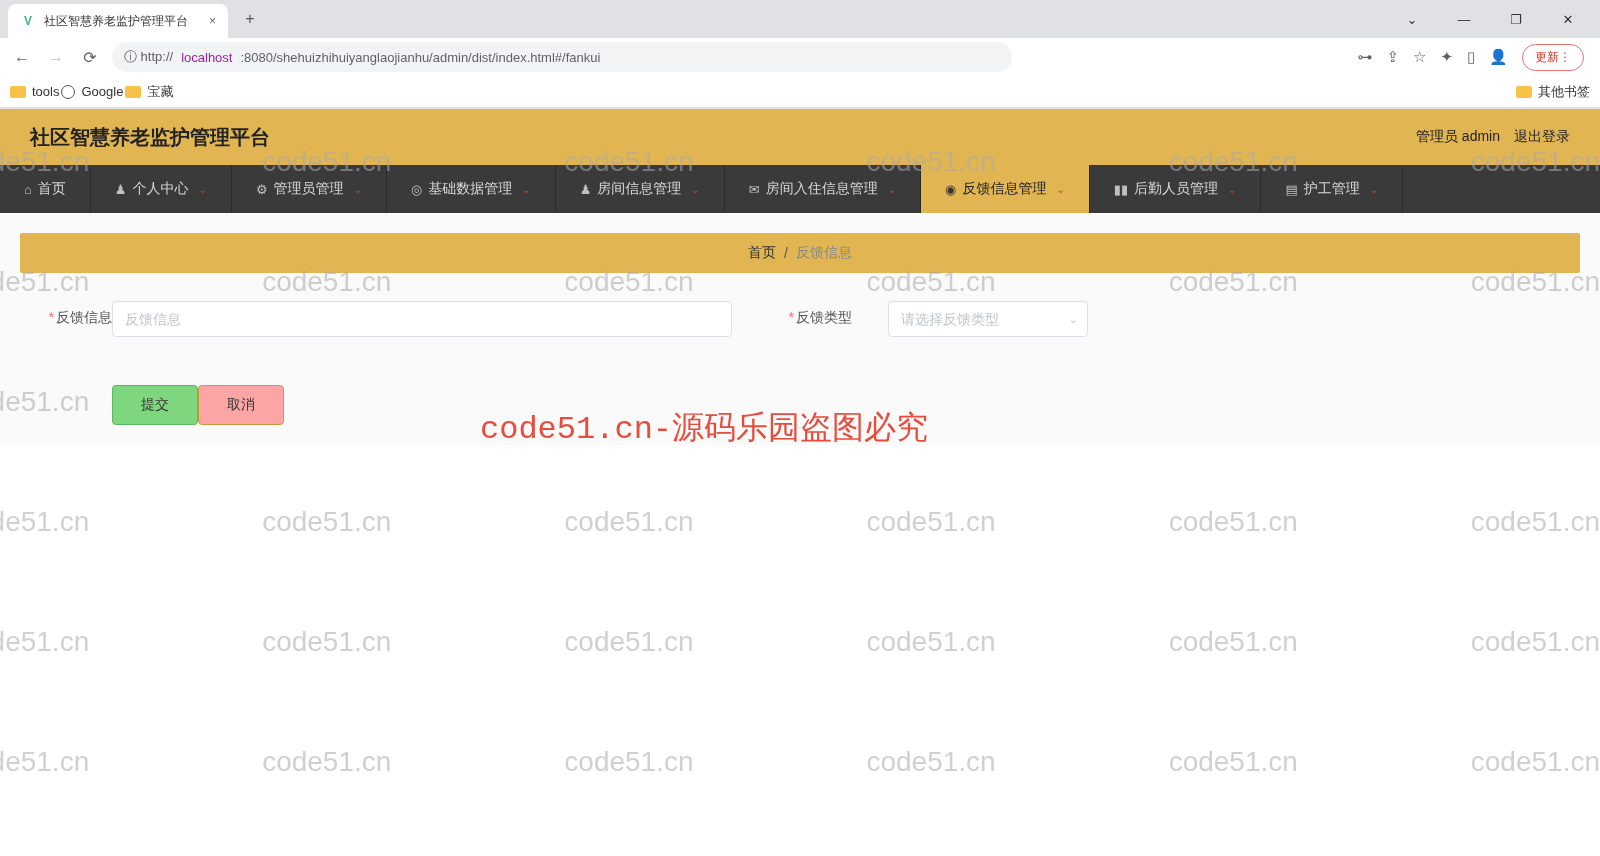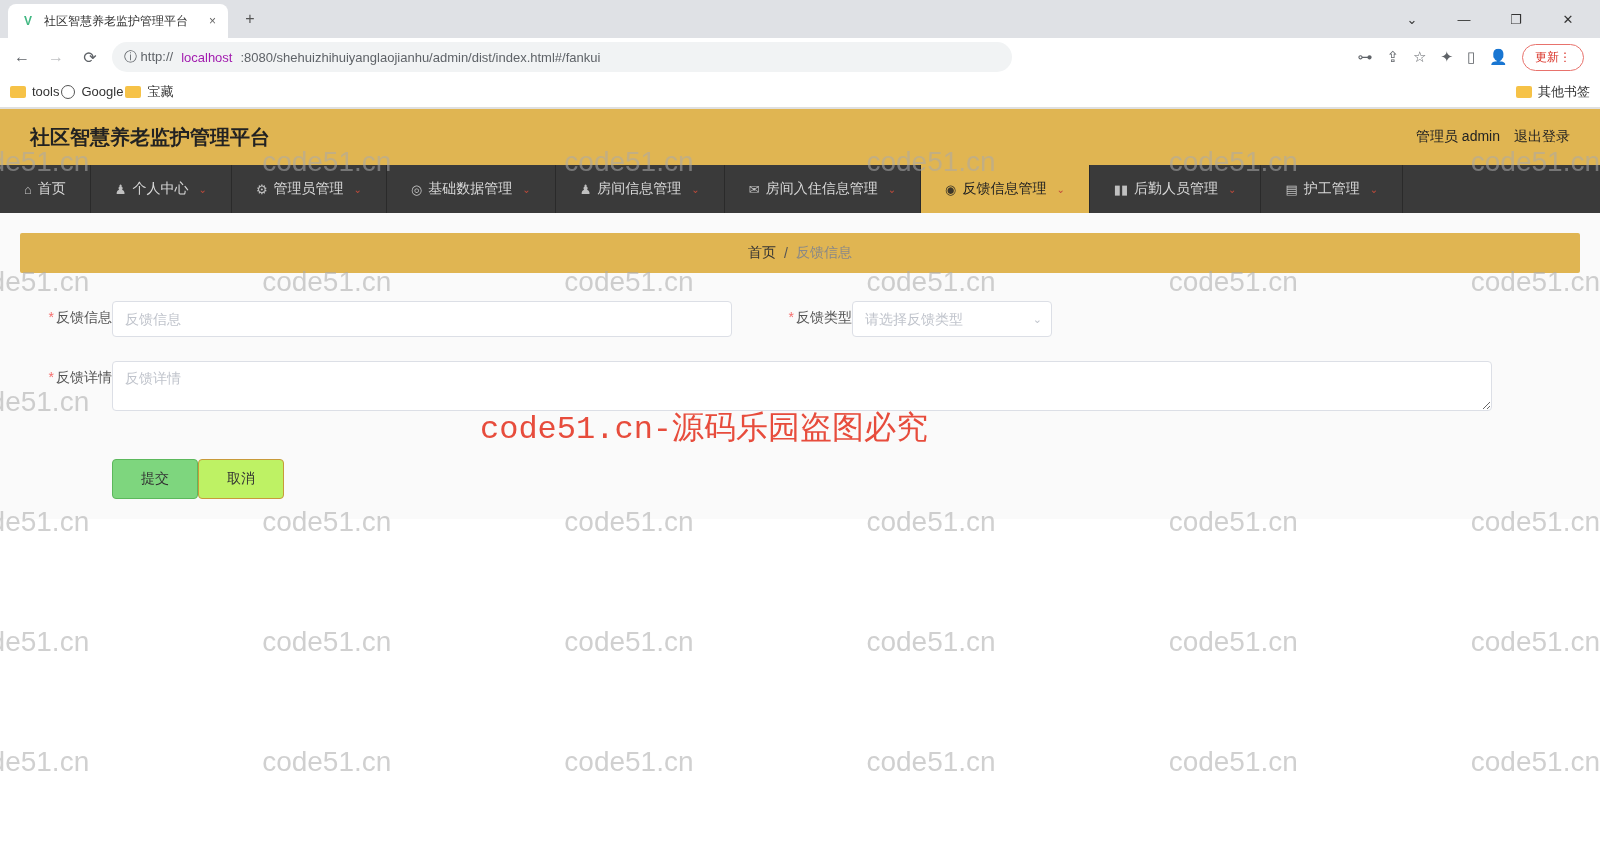--- a/index.html
+++ b/index.html
@@ -51,27 +51,27 @@
 .breadcrumb .current { color: #888; }
 
 .form-area { padding: 28px 12px; display: flex; flex-wrap: wrap; gap: 24px 40px; }
 .form-row { display: flex; align-items: flex-start; }
 .form-label { width: 80px; text-align: right; font-size: 14px; color: #555; padding-top: 8px; }
 .form-label .req { color: #f56c6c; margin-right: 2px; }
 .form-input { height: 36px; border: 1px solid #dcdfe6; border-radius: 4px; padding: 0 12px; font-size: 14px; color: #333; outline: none; }
 .form-input::placeholder { color: #c0c4cc; }
 .form-textarea { border: 1px solid #dcdfe6; border-radius: 4px; padding: 8px 12px; font-size: 14px; color: #333; outline: none; resize: vertical; width: 1380px; height: 50px; }
 .form-textarea::placeholder { color: #c0c4cc; }
-.select-wrap { position: relative; display: inline-block; }
+.select-wrap { position: relative; display: inline-block; margin-left: 36px; }
 .select-caret { position: absolute; right: 10px; top: 50%; transform: translateY(-50%); color: #c0c4cc; font-size: 11px; pointer-events: none; }
 
 .btn-row { display: flex; margin-left: 92px; margin-top: 20px; }
 .btn { height: 40px; padding: 0 28px; border-radius: 4px; font-size: 14px; cursor: pointer; border: 1px solid; }
 .btn-submit { background: #7ed67e; border-color: #5cb85c; color: #333; }
-.btn-cancel { background: #bef264; border-color: #c89a3a; color: #333; }
+.btn-cancel { background: #fca5a5; border-color: #c89a3a; color: #333; }
 .watermark-red { position: absolute; color: #e74c3c; font-size: 32px; pointer-events: none; font-family: Liberation Mono, monospace; left: 480px; top: 406px; }
 
 .wm-row { position: absolute; left: 0; width: 100%; display: flex; justify-content: space-between; padding: 0 0px; }
 .wm-row span { color: #aaa; font-size: 28px; opacity: 0.55; }
 .wm-row .cut { margin-left: -40px; }
 </style>
 </head>
 <body>
 
 <div class="browser-chrome">
@@ -200,24 +200,20 @@
       <div class="form-label"><span class="req">*</span><span>反馈信息</span></div>
       <input class="form-input" style="width: 620px;" placeholder="反馈信息">
     </div>
     <div class="form-row">
       <div class="form-label"><span class="req">*</span><span>反馈类型</span></div>
       <div class="select-wrap">
         <input class="form-input" style="width: 200px;" readonly="" placeholder="请选择反馈类型">
         <span class="select-caret">⌄</span>
       </div>
     </div>
-    <div class="form-row" style="width:100%">
-      <div class="form-label"><span class="req">*</span><span>反馈详情</span></div>
-      <textarea class="form-textarea" placeholder="反馈详情" style=""></textarea>
-    </div>
   </div>
 
   <div class="btn-row">
     <button class="btn btn-submit">提交</button>
     <button class="btn btn-cancel">取消</button>
   </div>
 </div>
 
 <div class="wm-row" style="top:146px">
   <span class="cut">code51.cn</span>

